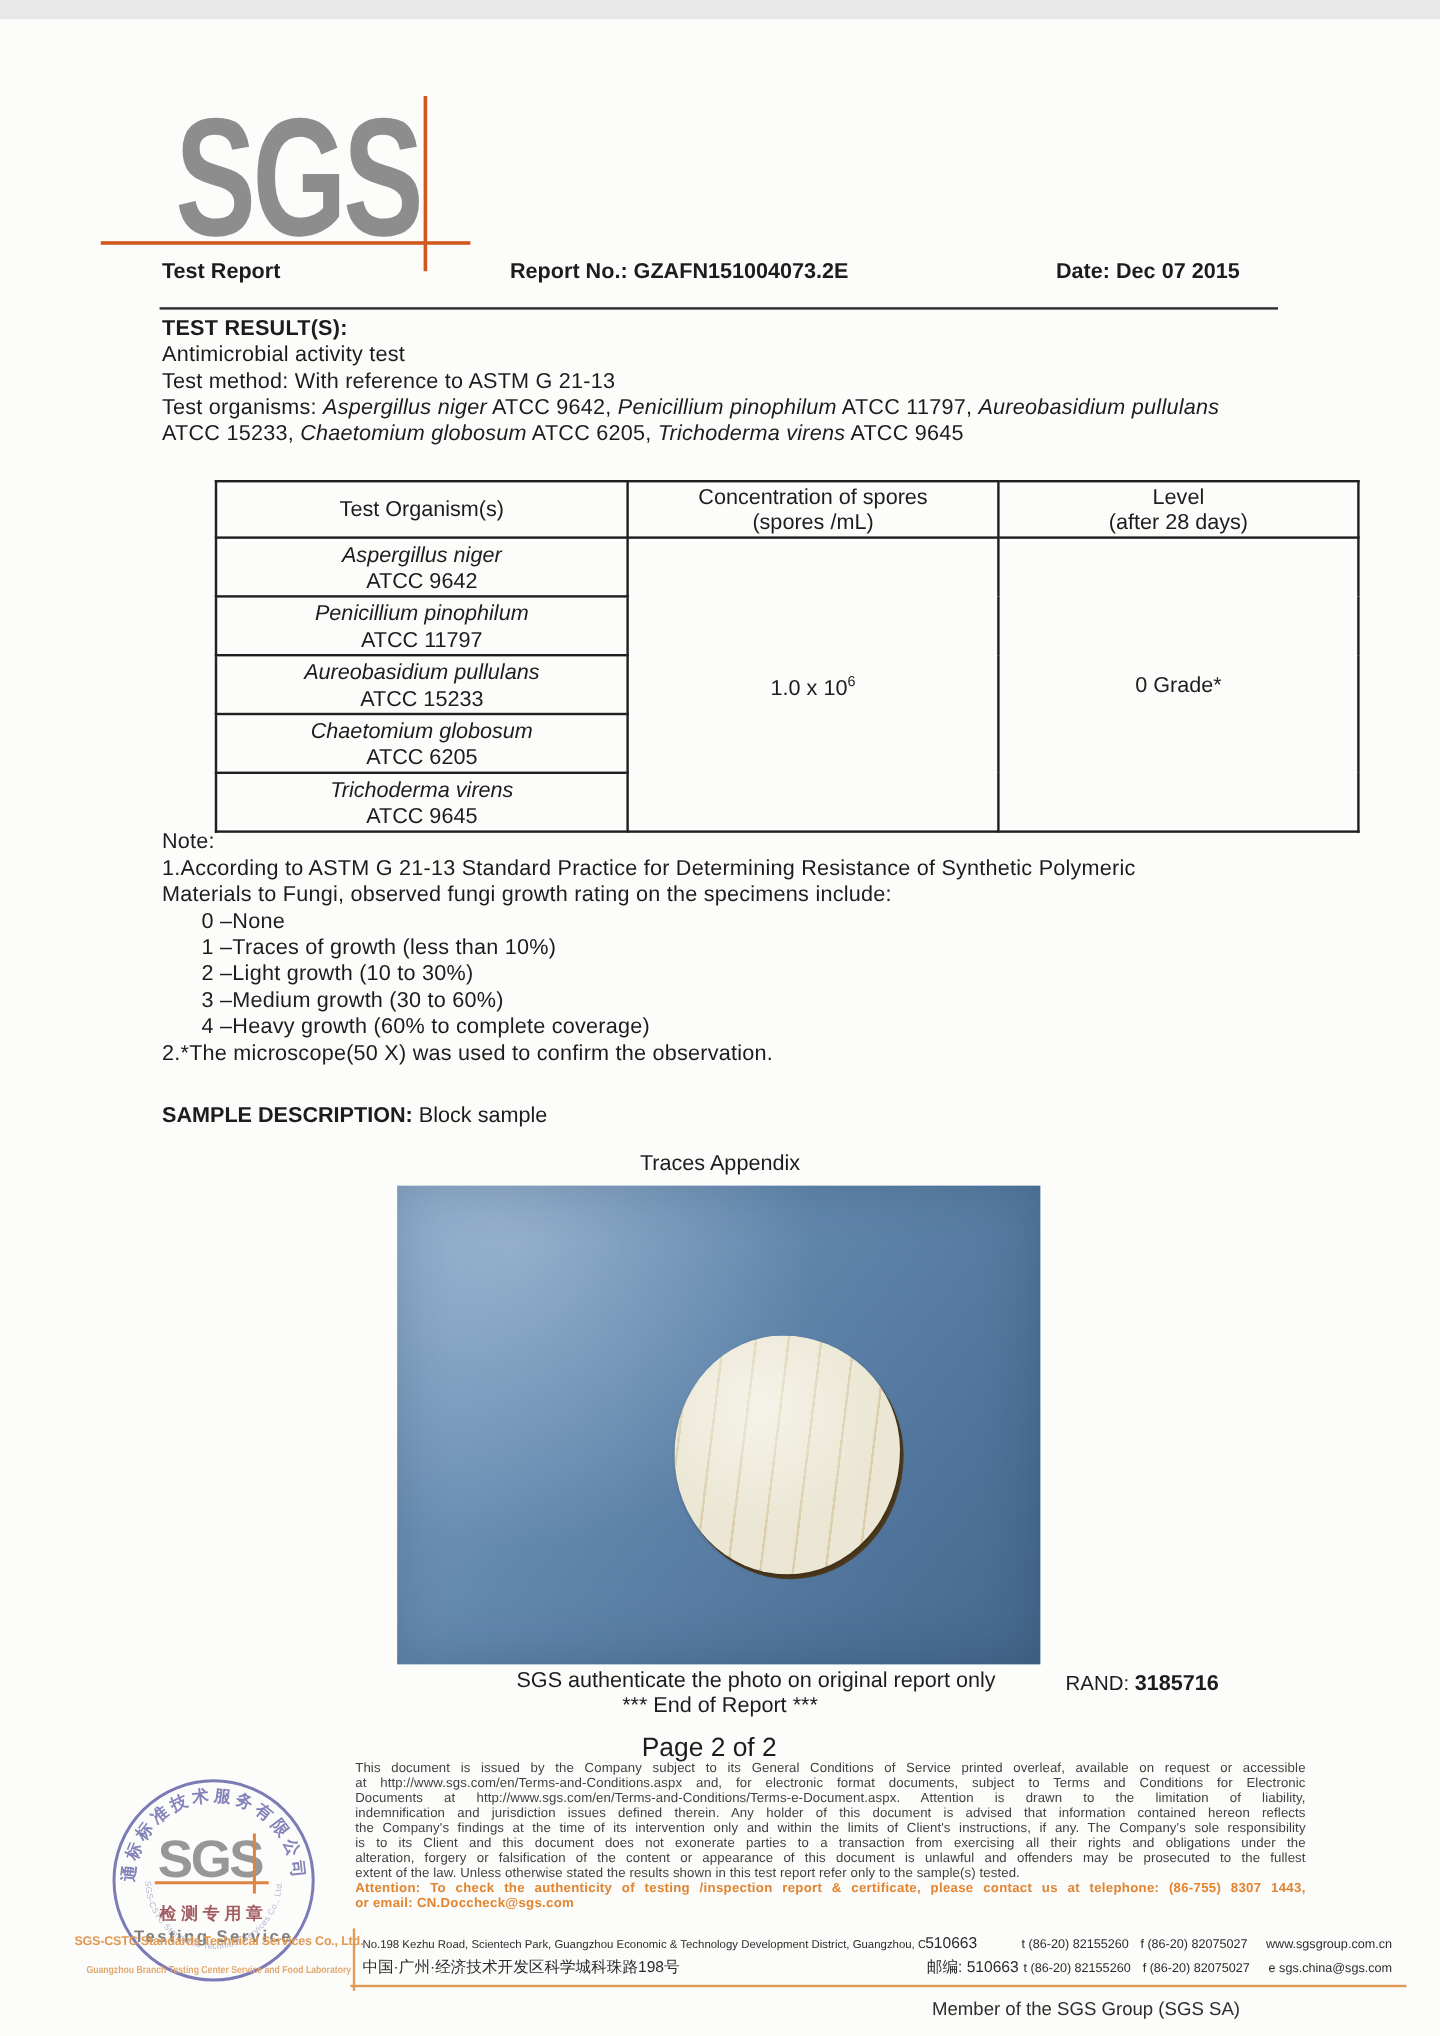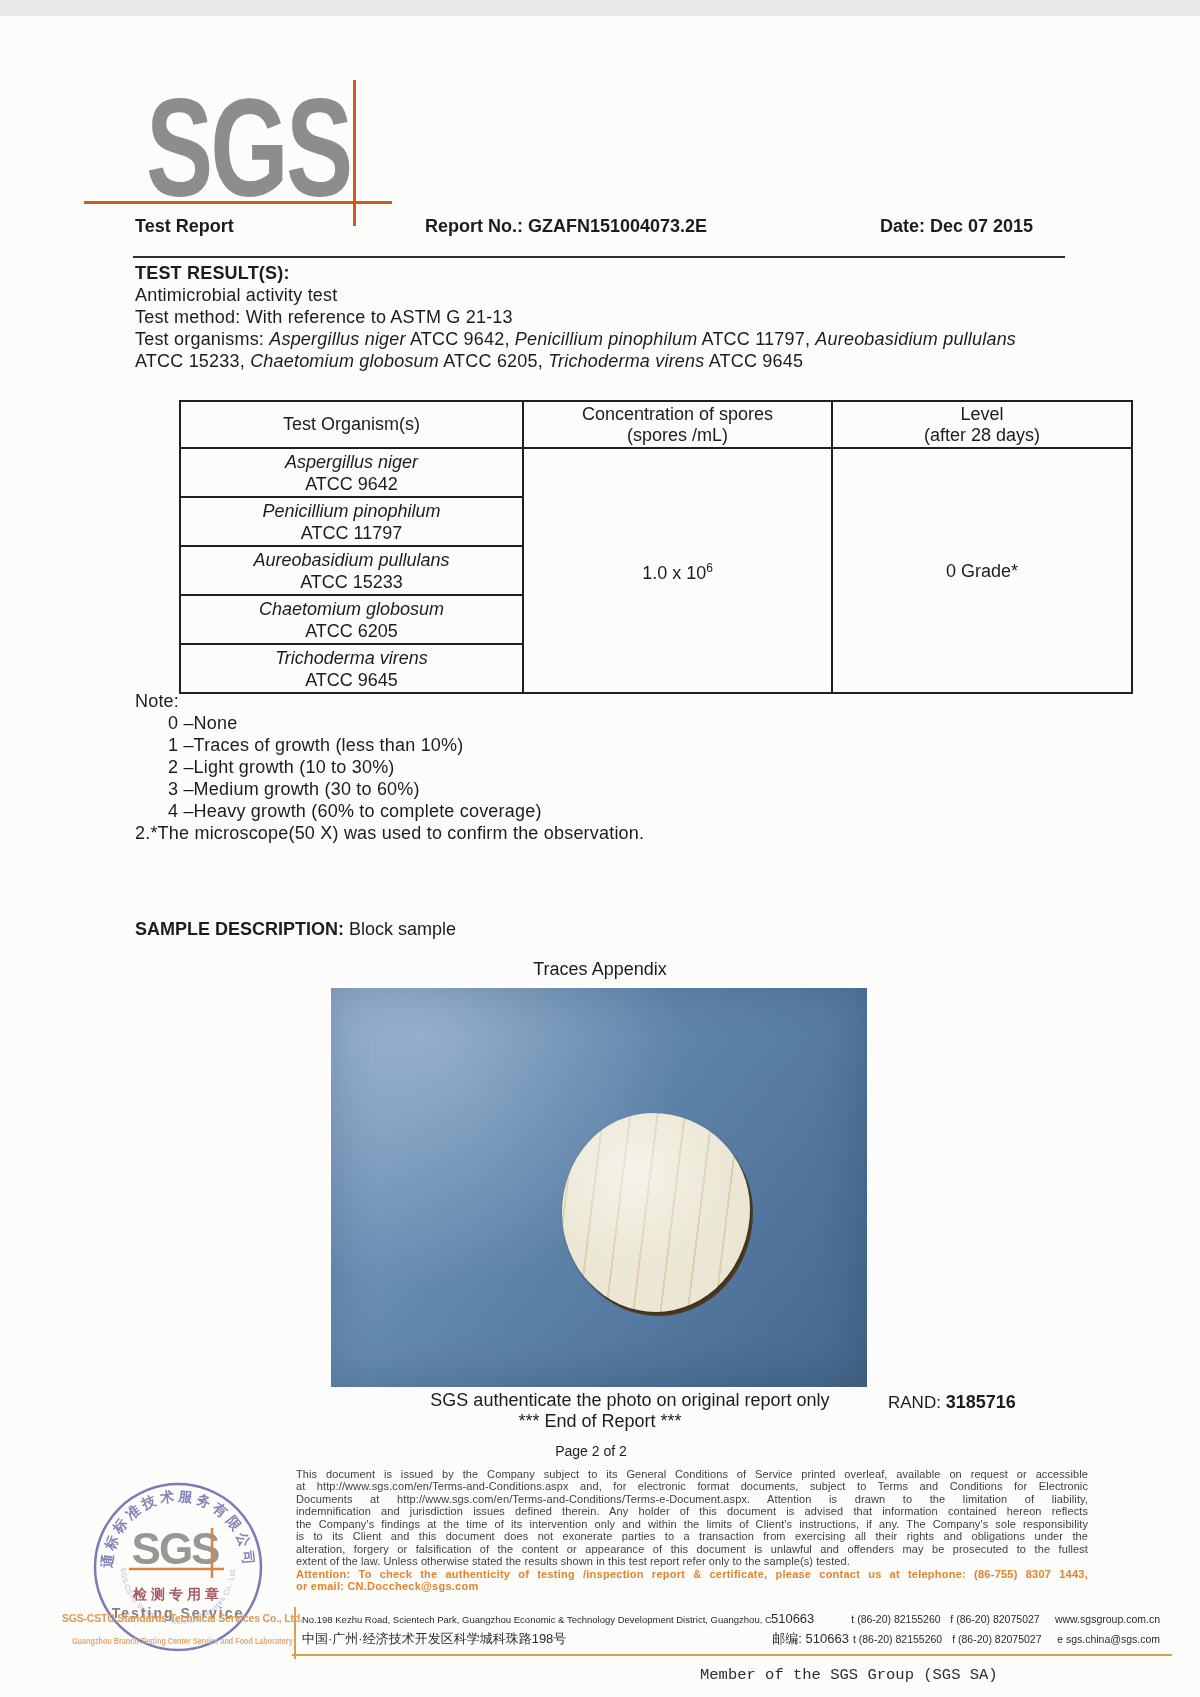--- a/index.html
+++ b/index.html
@@ -65,21 +65,21 @@
     background:
       radial-gradient(circle at 38% 30%, rgba(255,255,255,0.5), rgba(255,255,255,0) 55%),
       repeating-linear-gradient(97deg, rgba(193,168,112,0) 0 13px, rgba(193,168,112,0.38) 13px 15px, rgba(193,168,112,0) 15px 27px),
       #ebe7d4;
     box-shadow:1px 2px 3px rgba(40,30,10,0.35);
   }
   .caption1{left:0;top:1374px;width:1200px;text-align:center;font-size:18px;padding-left:30px;}
   .caption2{left:0;top:1395px;width:1200px;text-align:center;font-size:18px;}
 
   
-  .pageno{left:0;top:1427px;width:1182px;text-align:center;font-size:14px;}
+  .pageno{left:0;top:1427px;width:1182px;text-align:center;font-size:22px;}
   .rand{left:888px;top:1376px;font-size:17px;white-space:nowrap;}
   .rand b{font-size:18px;}
 
   
   .legal{left:296px;top:1452px;width:792px;font-size:11px;line-height:12.45px;
          color:#3f3f3f;letter-spacing:0.1px;}
   .legal-line{text-align:justify;text-align-last:justify;white-space:normal;}
   .legal-line.last{text-align-last:left;}
   .legal-line.attn{color:#e2842f;font-weight:bold;letter-spacing:0.25px;}
 
@@ -95,21 +95,21 @@
   .addr-row{left:302px;width:858px;display:flex;align-items:baseline;white-space:nowrap;color:#2b2b2b;}
   .addr-row.r1{top:1595px;}
   .addr-row.r2{top:1614px;}
   .a-addr{width:502px;overflow:hidden;font-size:9.5px;}
   .r2 .a-addr{font-size:13px;}
   .a-zip{width:86px;font-size:13px;}
   .a-t{width:106px;font-size:10.5px;}
   .a-f{width:112px;font-size:10.5px;}
   .a-web{font-size:10.5px;}
   .orange-rule{left:292px;top:1638px;width:880px;height:2px;background:#dc9a55;}
-  .member{left:700px;top:1650px;width:410px;text-align:left;font-size:15.5px;color:#2e2e2e;font-family:Liberation Mono, monospace;}
+  .member{left:700px;top:1650px;width:410px;text-align:center;font-size:15.5px;color:#2e2e2e;}
 </style>
 </head>
 <body>
 
 <div class="page">
 
   <div class="abs sgs-letters">SGS</div>
   <div class="abs logo-hline"></div>
   <div class="abs logo-vline"></div>
 
@@ -179,20 +179,21 @@
               <div><i>Trichoderma virens</i></div>
               <div>ATCC 9645</div>
             </td>
           </tr>
         </tbody>
     </table>
   </div>
 
   <div class="abs note">
     <div>Note:</div>
+    <div class="para">1.According to ASTM G 21-13 Standard Practice for Determining Resistance of Synthetic Polymeric Materials to Fungi, observed fungi growth rating on the specimens include:</div>
     <div id="ratings">
         <div>0 –None</div>
         <div>1 –Traces of growth (less than 10%)</div>
         <div>2 –Light growth (10 to 30%)</div>
         <div>3 –Medium growth (30 to 60%)</div>
         <div>4 –Heavy growth (60% to complete coverage)</div>
       </div>
     <div>2.*The microscope(50 X) was used to confirm the observation.</div>
   </div>
 

